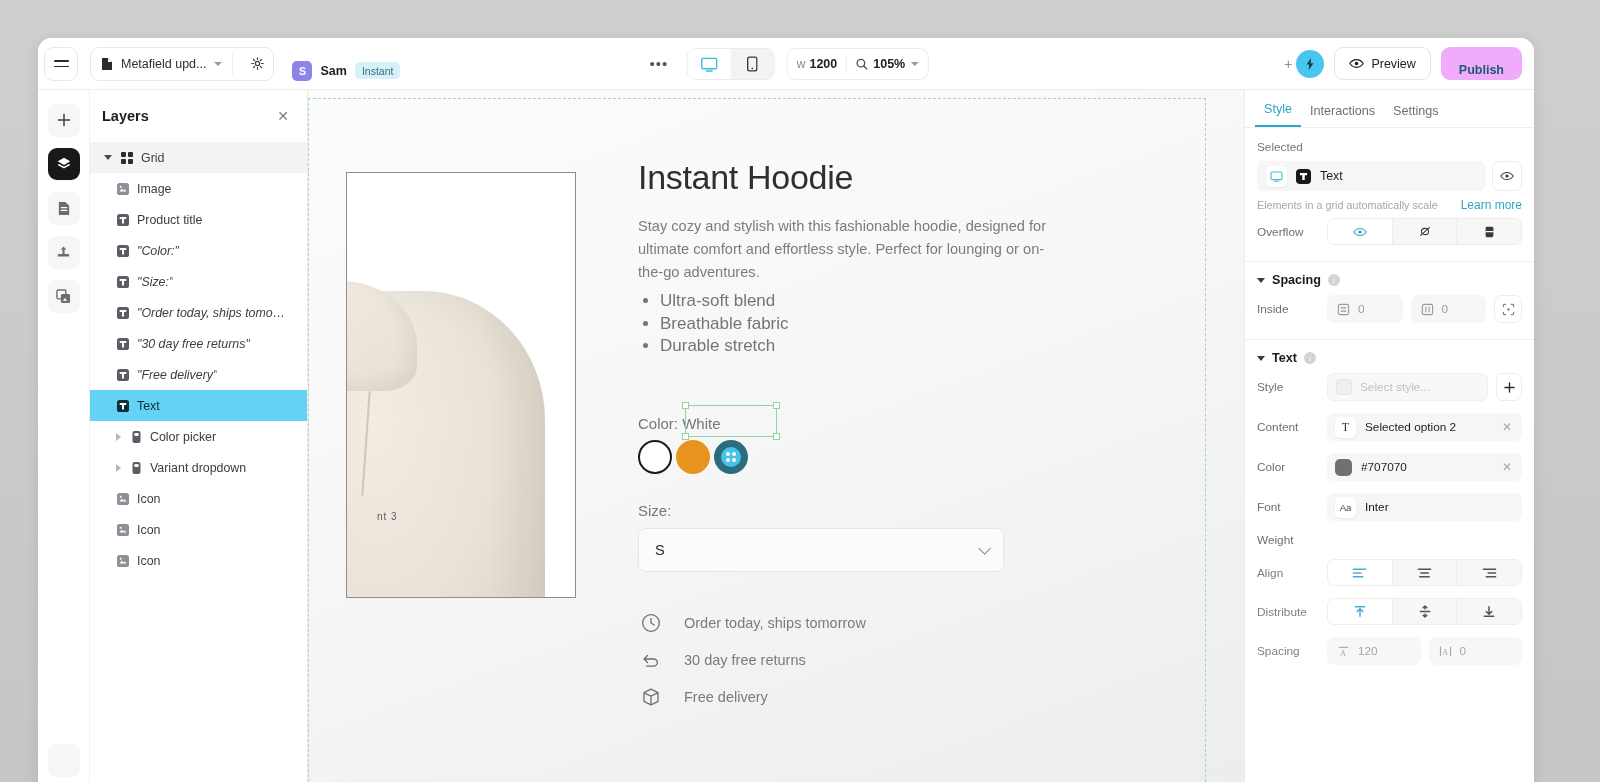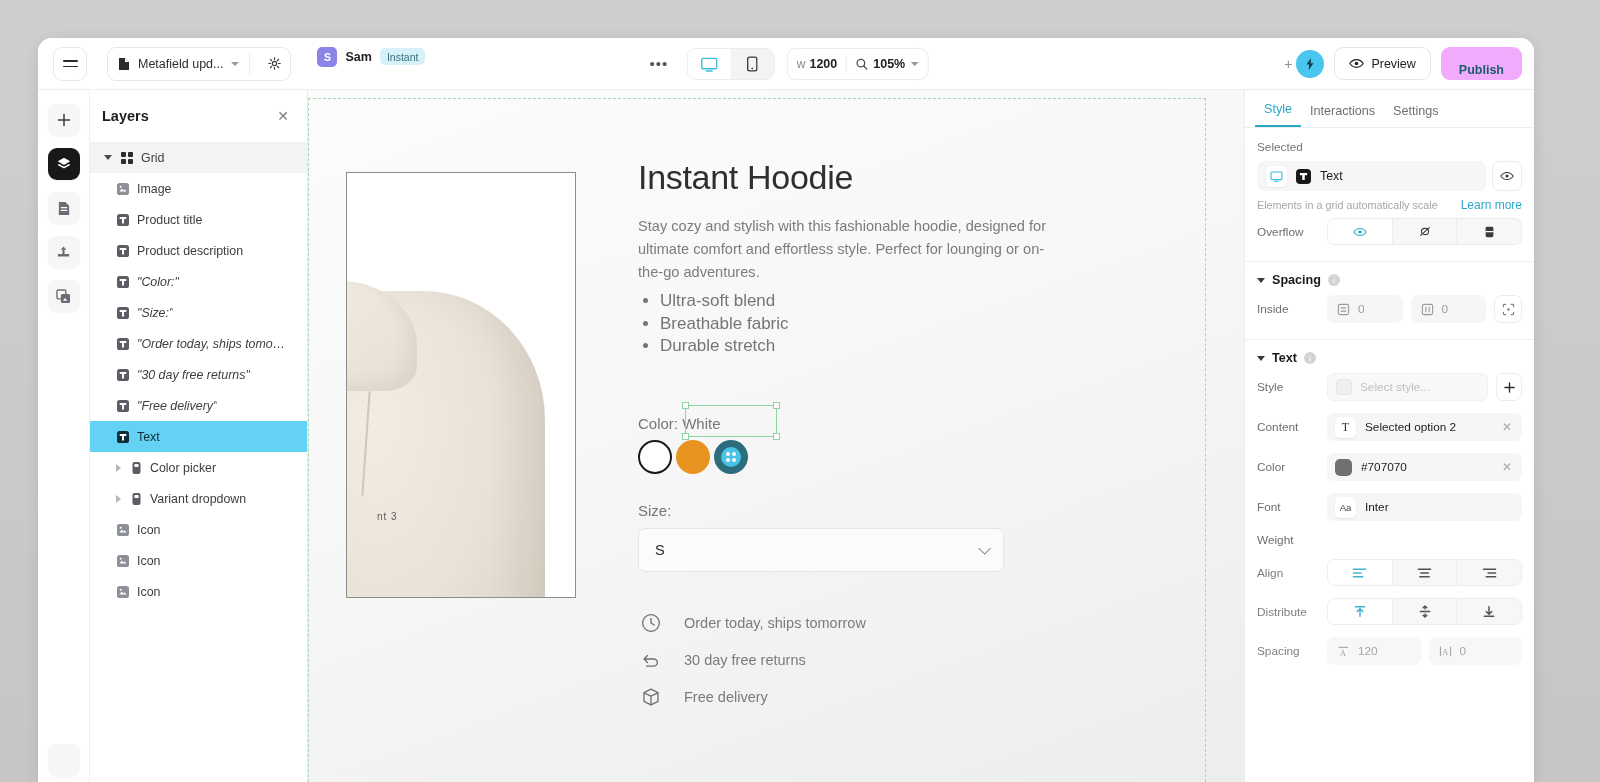--- a/index.html
+++ b/index.html
@@ -27,21 +27,21 @@
   }
 
   
   .topbar {
     position: absolute; left: 0; top: 0;
     width: 1496px; height: 52px;
     background: #fff;
     border-bottom: 1px solid #ececec;
     display: flex; align-items: center;
   }
-  .tb-left { display:flex; align-items:flex-start; gap:20px; padding-left:15px; }
+  .tb-left { display:flex; align-items:flex-end; gap:12px; padding-left:6px; }
   .icon-btn {
     width: 34px; height: 34px; border-radius: 9px;
     border: 1px solid #e8e8e8; background: #fff;
     display: flex; align-items: center; justify-content: center;
     cursor: pointer;
   }
   .hamburger { display:flex; flex-direction:column; gap:4px; }
   .hamburger i { display:block; width:15px; height:1.8px; background:#2b2b2b; border-radius:2px; }
 
   .filepill {
@@ -443,29 +443,20 @@
             <span class="lname">Image</span>
           </div>
           <div class="lrow indent">
             <span class="licon">
               <svg width="12" height="12" viewBox="0 0 12 12">
                 <rect width="12" height="12" rx="2.6" fill="#5a5d63"></rect>
                 <path d="M2.7 3h6.6v2H7V9.4H5V5H2.7z" fill="#fff"></path>
               </svg>
             </span>
             <span class="lname">Product title</span>
-          </div>
-          <div class="lrow indent">
-            <span class="licon">
-              <svg width="12" height="12" viewBox="0 0 12 12">
-                <rect width="12" height="12" rx="2.6" fill="#5a5d63"></rect>
-                <path d="M2.7 3h6.6v2H7V9.4H5V5H2.7z" fill="#fff"></path>
-              </svg>
-            </span>
-            <span class="lname">Product description</span>
           </div>
           <div class="lrow indent italic">
             <span class="licon">
               <svg width="12" height="12" viewBox="0 0 12 12">
                 <rect width="12" height="12" rx="2.6" fill="#5a5d63"></rect>
                 <path d="M2.7 3h6.6v2H7V9.4H5V5H2.7z" fill="#fff"></path>
               </svg>
             </span>
             <span class="lname">"Color:"</span>
           </div>

